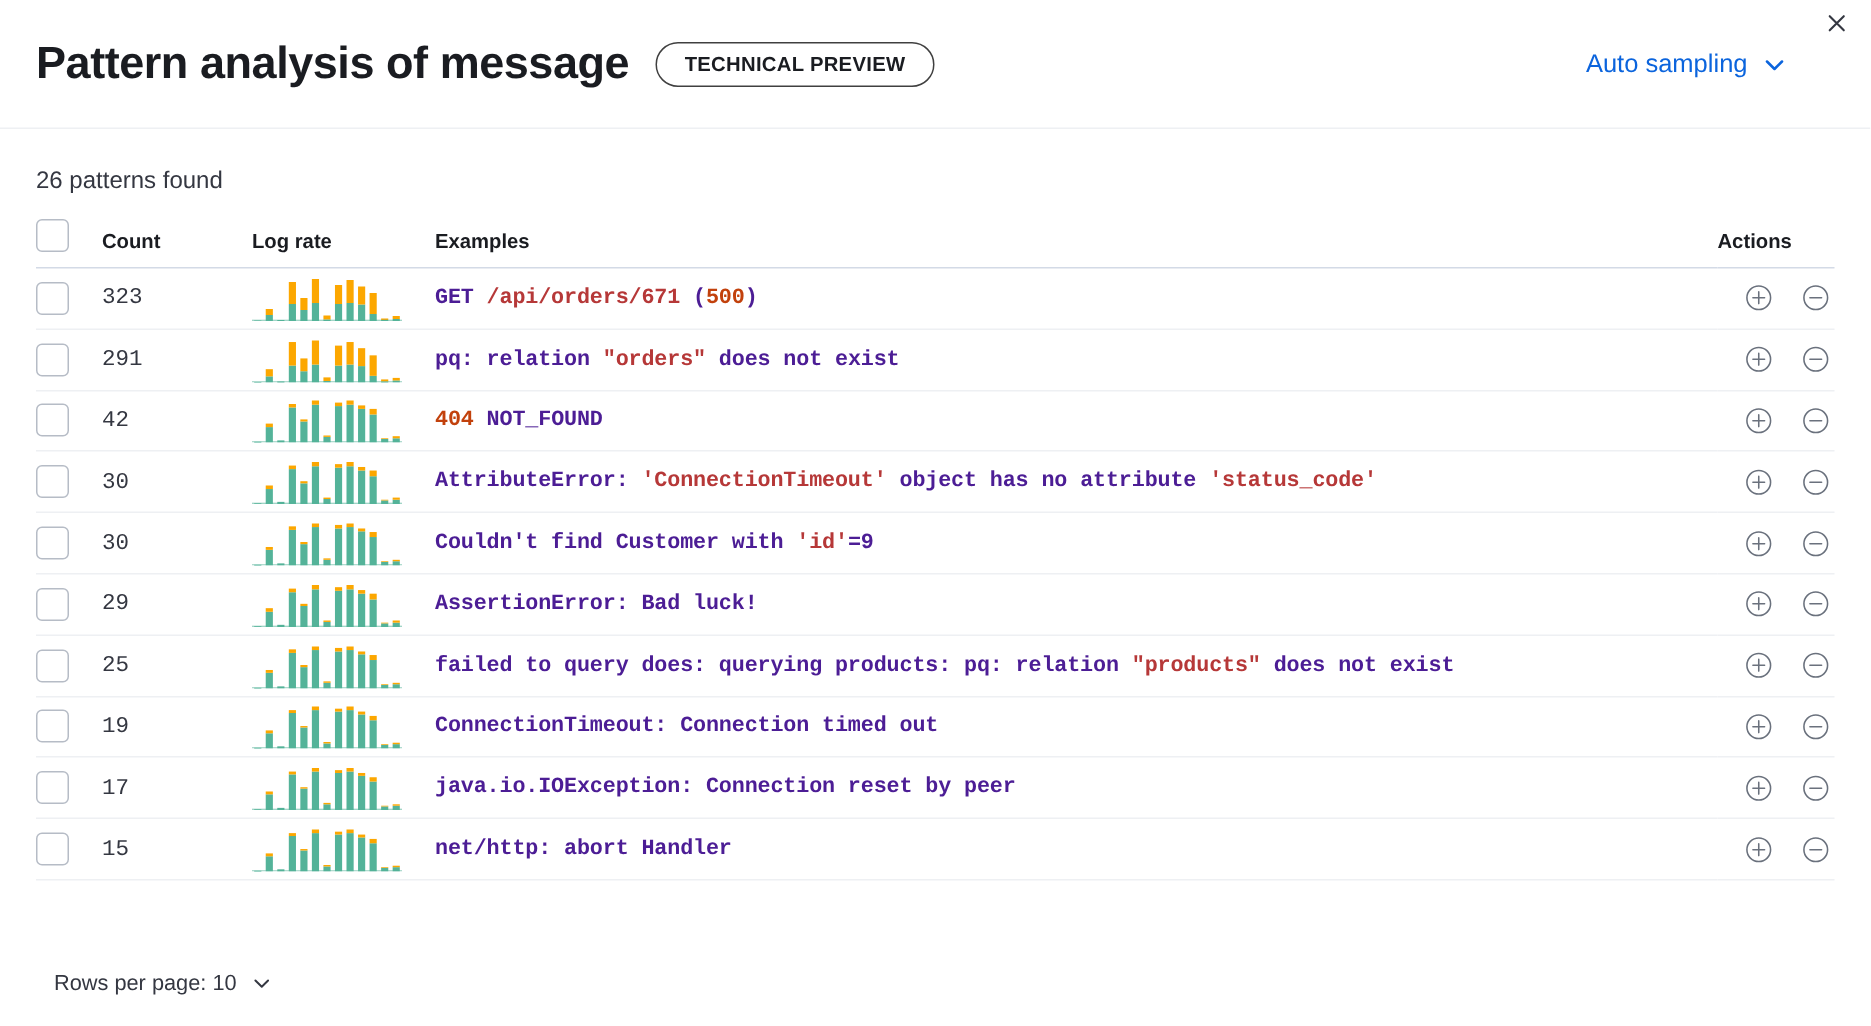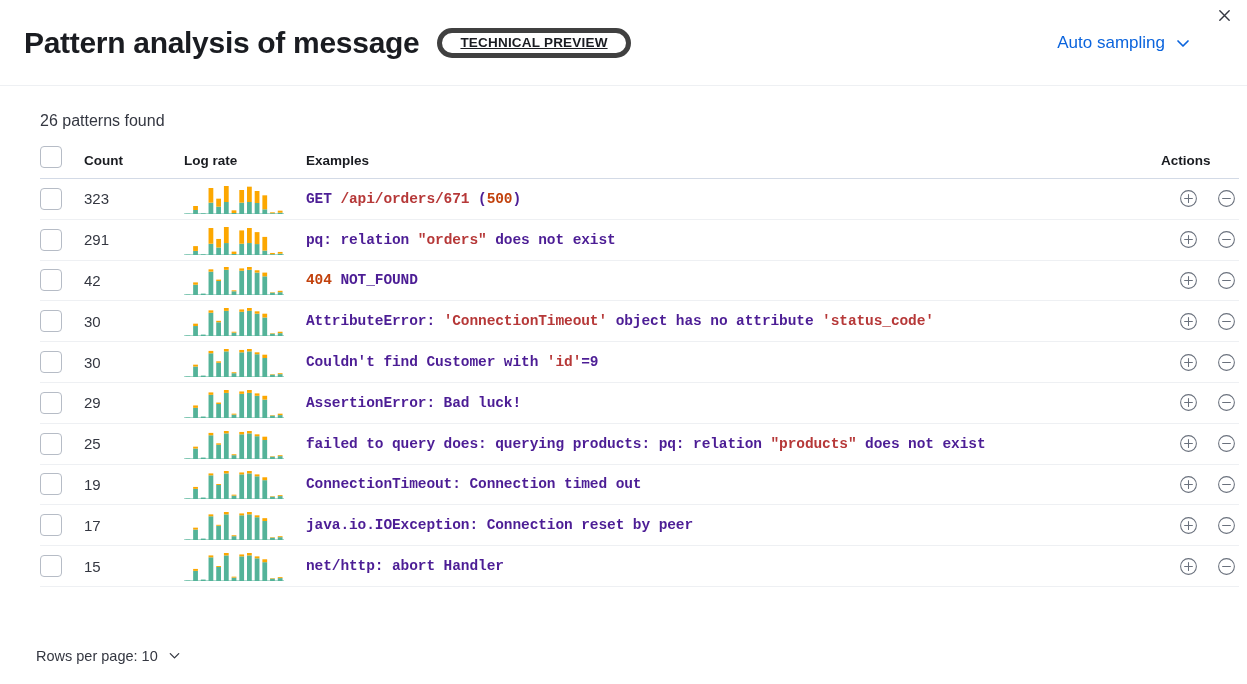--- a/index.html
+++ b/index.html
@@ -29,29 +29,28 @@
     color: #1a1c21;
     white-space: nowrap;
   }
   .preview-badge {
     margin-left: 18px;
     display: inline-flex;
     align-items: center;
     justify-content: center;
     height: 30px;
     padding: 0 18px;
-    border: 5px solid #404040;
+    border: 1px solid #404040;
     border-radius: 15px;
     font-size: 13.5px;
     font-weight: 700;
     letter-spacing: 0.2px;
     color: #1a1c21;
     background: #fff;
     white-space: nowrap;
-    text-decoration: underline;
   }
   .header-right {
     margin-left: auto;
     display: flex;
     align-items: flex-end;
     gap: 10px;
     padding-right: 26px;
   }
   .sampling-btn {
     display: inline-flex;
@@ -73,21 +72,21 @@
   .close-btn {
     position: absolute;
     top: 4px; right: 10px;
     width: 26px; height: 26px;
     display: flex; align-items: center; justify-content: center;
     background: none; border: none; cursor: pointer;
     color: #343741;
   }
 
   
-  .body-wrap { padding: 0 40px; }
+  .body-wrap { padding: 0 24px; }
   .patterns-found {
     font-size: 16px;
     color: #343741;
     padding: 26px 0 16px 0;
   }
 
   table.patterns {
     width: 1199px;
     border-collapse: collapse;
     table-layout: fixed;
@@ -120,21 +119,21 @@
     border: 1px solid #b6bcc6;
     border-radius: 4px;
     background: #fff;
     display: inline-block;
     cursor: pointer;
     vertical-align: middle;
   }
   .count-cell {
     font-size: 15px;
     color: #343741;
-    font-family: Liberation Sans, sans-serif;
+    font-family: Liberation Mono, monospace;
     padding-left: 1px;
   }
 
   
   .spark {
     display: block;
     width: 100px;
     height: 30px;
   }
   .spark-cell { padding-left: 2px; }

